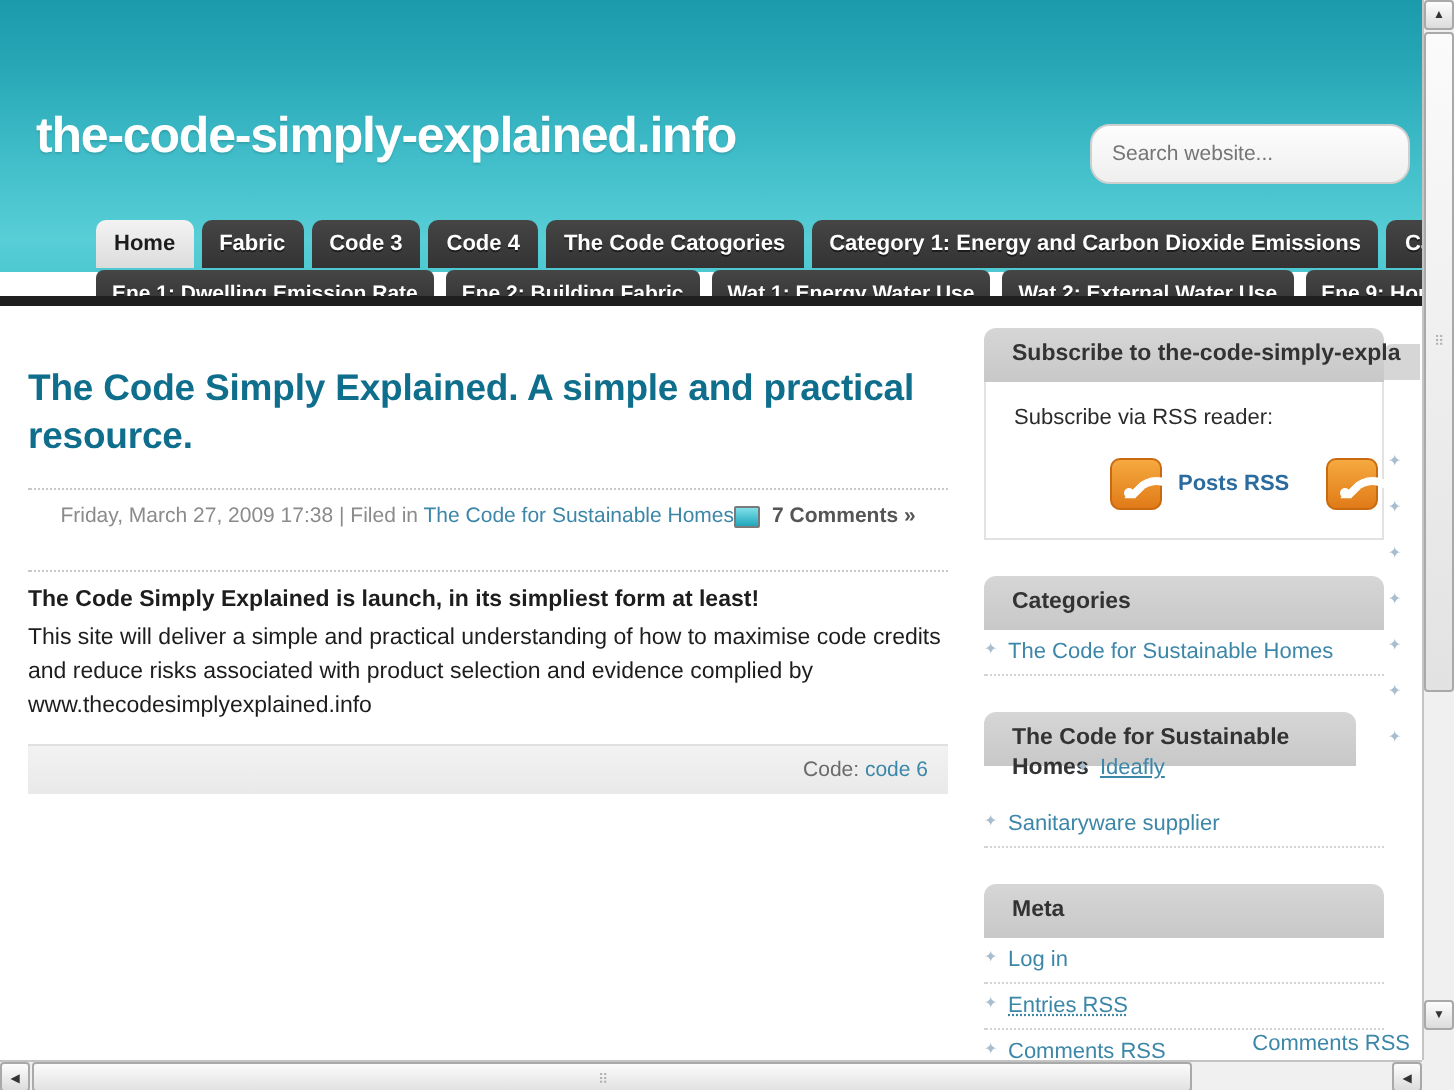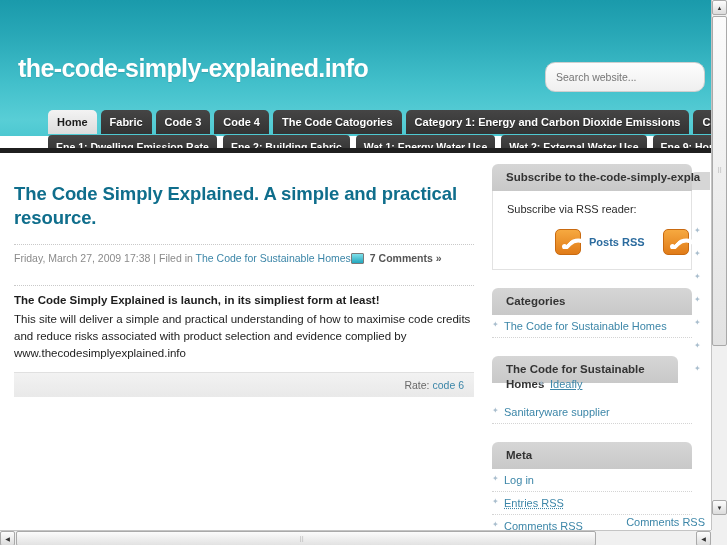--- a/index.html
+++ b/index.html
@@ -167,21 +167,21 @@
     color: #0f6e8c;
     letter-spacing: -0.1px;
   }
   .dotted-rule {
     border-top: 1px dotted #c9c9c9;
     margin: 14px 0 0 0;
     height: 0;
   }
   .post-meta {
     display: flex;
-    justify-content: flex-start;
+    justify-content: center;
     align-items: center;
     font-size: 10.5px;
     color: #8b8b8b;
     padding: 7px 0 7px 0;
   }
   .post-meta a { color: #3c86a8; text-decoration: none; }
   .comments-link {
     display: flex; align-items: center; gap: 6px;
     color: #555; font-weight: bold; font-size: 10.5px;
     cursor: pointer;
@@ -452,21 +452,21 @@
         </div>
 
         <div class="dotted-rule"></div>
 
         <div class="post-body">
           <span class="lead">The Code Simply Explained is launch, in its simpliest form at least!</span>
           <span>This site will deliver a simple and practical understanding of how to maximise code credits and reduce risks associated with product selection and evidence complied by www.thecodesimplyexplained.info</span>
         </div>
 
         <div class="tags-bar">
-          <span>Rate:</span>
+          <span>Code:</span>
           <a href="#">code 6</a>
         </div>
       </div>
 
       <div class="sidebar-col">
 
         <div class="widget">
           <div class="widget-title">Subscribe to the-code-simply-expla</div>
           <div class="widget-body boxed">
             <div>Subscribe via RSS reader:</div>

